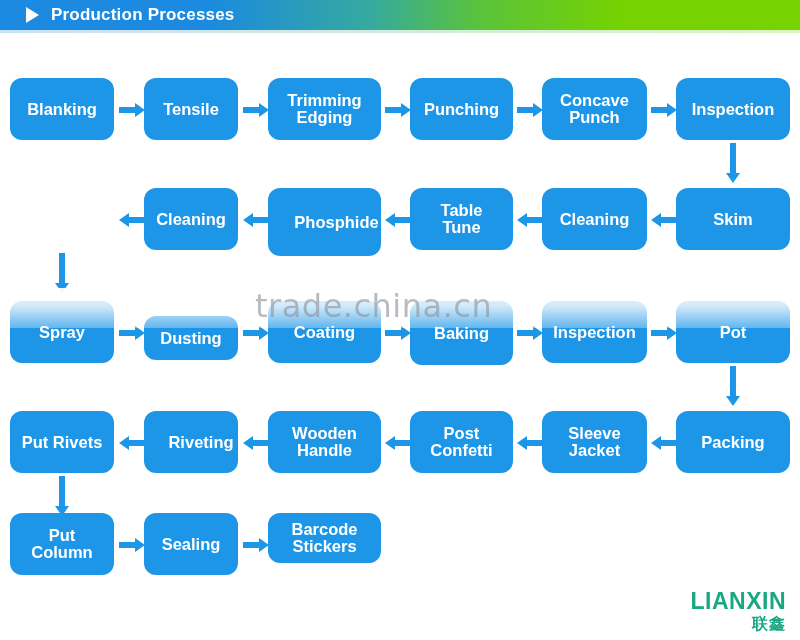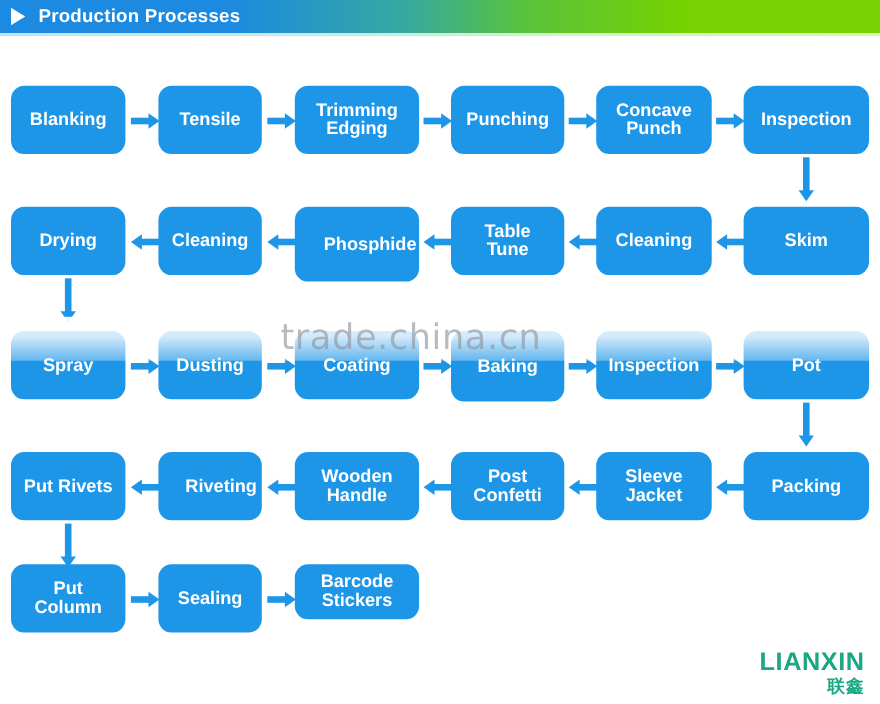--- a/index.html
+++ b/index.html
@@ -19,21 +19,21 @@
   #header-bar {
     position: absolute;
     left: 0;
     top: 0;
     width: 800px;
     height: 30px;
     background: linear-gradient(to right, #1b8ae0 0%, #1b8ae0 26%, #35a9a0 46%, #5ac33a 60%, #76d200 78%, #76d200 100%);
     display: flex;
     align-items: center;
     box-sizing: border-box;
-    padding-left: 10px;
+    padding-left: 26px;
   }
   #header-bar .play-tri {
     width: 0;
     height: 0;
     border-top: 8px solid transparent;
     border-bottom: 8px solid transparent;
     border-left: 13px solid #ffffff;
     margin-right: 12px;
     flex: none;
   }
@@ -215,21 +215,20 @@
       <span class="shaft"></span>
       <span class="head"></span>
     </div>
   <div class="node" style="left:676px; top:45px; width:114px; height:62px;">Inspection</div>
 
   <div class="arrow-v" style="left:726px; top:110px; height:40px;">
       <span class="shaft"></span>
       <span class="head"></span>
     </div>
 
-  <div class="node" style="left:10px;  top:155px; width:104px; height:62px;">Drying</div>
   <div class="arrow-h left" style="left:119px; top:180px; width:26px;">
       <span class="shaft"></span>
       <span class="head"></span>
     </div>
   <div class="node" style="left:144px; top:155px; width:94px;  height:62px;">Cleaning</div>
   <div class="arrow-h left" style="left:243px; top:180px; width:26px;">
       <span class="shaft"></span>
       <span class="head"></span>
     </div>
   <div class="node" style="left:268px; top:155px; width:113px; height:68px;padding-left:28px;">Phosphide</div>
@@ -253,21 +252,21 @@
   <div class="arrow-v" style="left:55px; top:220px; height:40px;">
       <span class="shaft"></span>
       <span class="head"></span>
     </div>
 
   <div class="node" style="left:10px;  top:268px; width:104px; height:62px;">Spray</div>
   <div class="arrow-h right" style="left:119px; top:293px; width:26px;">
       <span class="shaft"></span>
       <span class="head"></span>
     </div>
-  <div class="node" style="left:144px; top:268px; width:94px;  height:62px;">Dusting</div>
+  <div class="node" style="left:144px; top:283px; width:94px;  height:44px;">Dusting</div>
   <div class="arrow-h right" style="left:243px; top:293px; width:26px;">
       <span class="shaft"></span>
       <span class="head"></span>
     </div>
   <div class="node" style="left:268px; top:268px; width:113px; height:62px;text-align:center;">Coating</div>
   <div class="arrow-h right" style="left:385px; top:293px; width:26px;">
       <span class="shaft"></span>
       <span class="head"></span>
     </div>
   <div class="node" style="left:410px; top:268px; width:103px; height:64px;">Baking</div>

